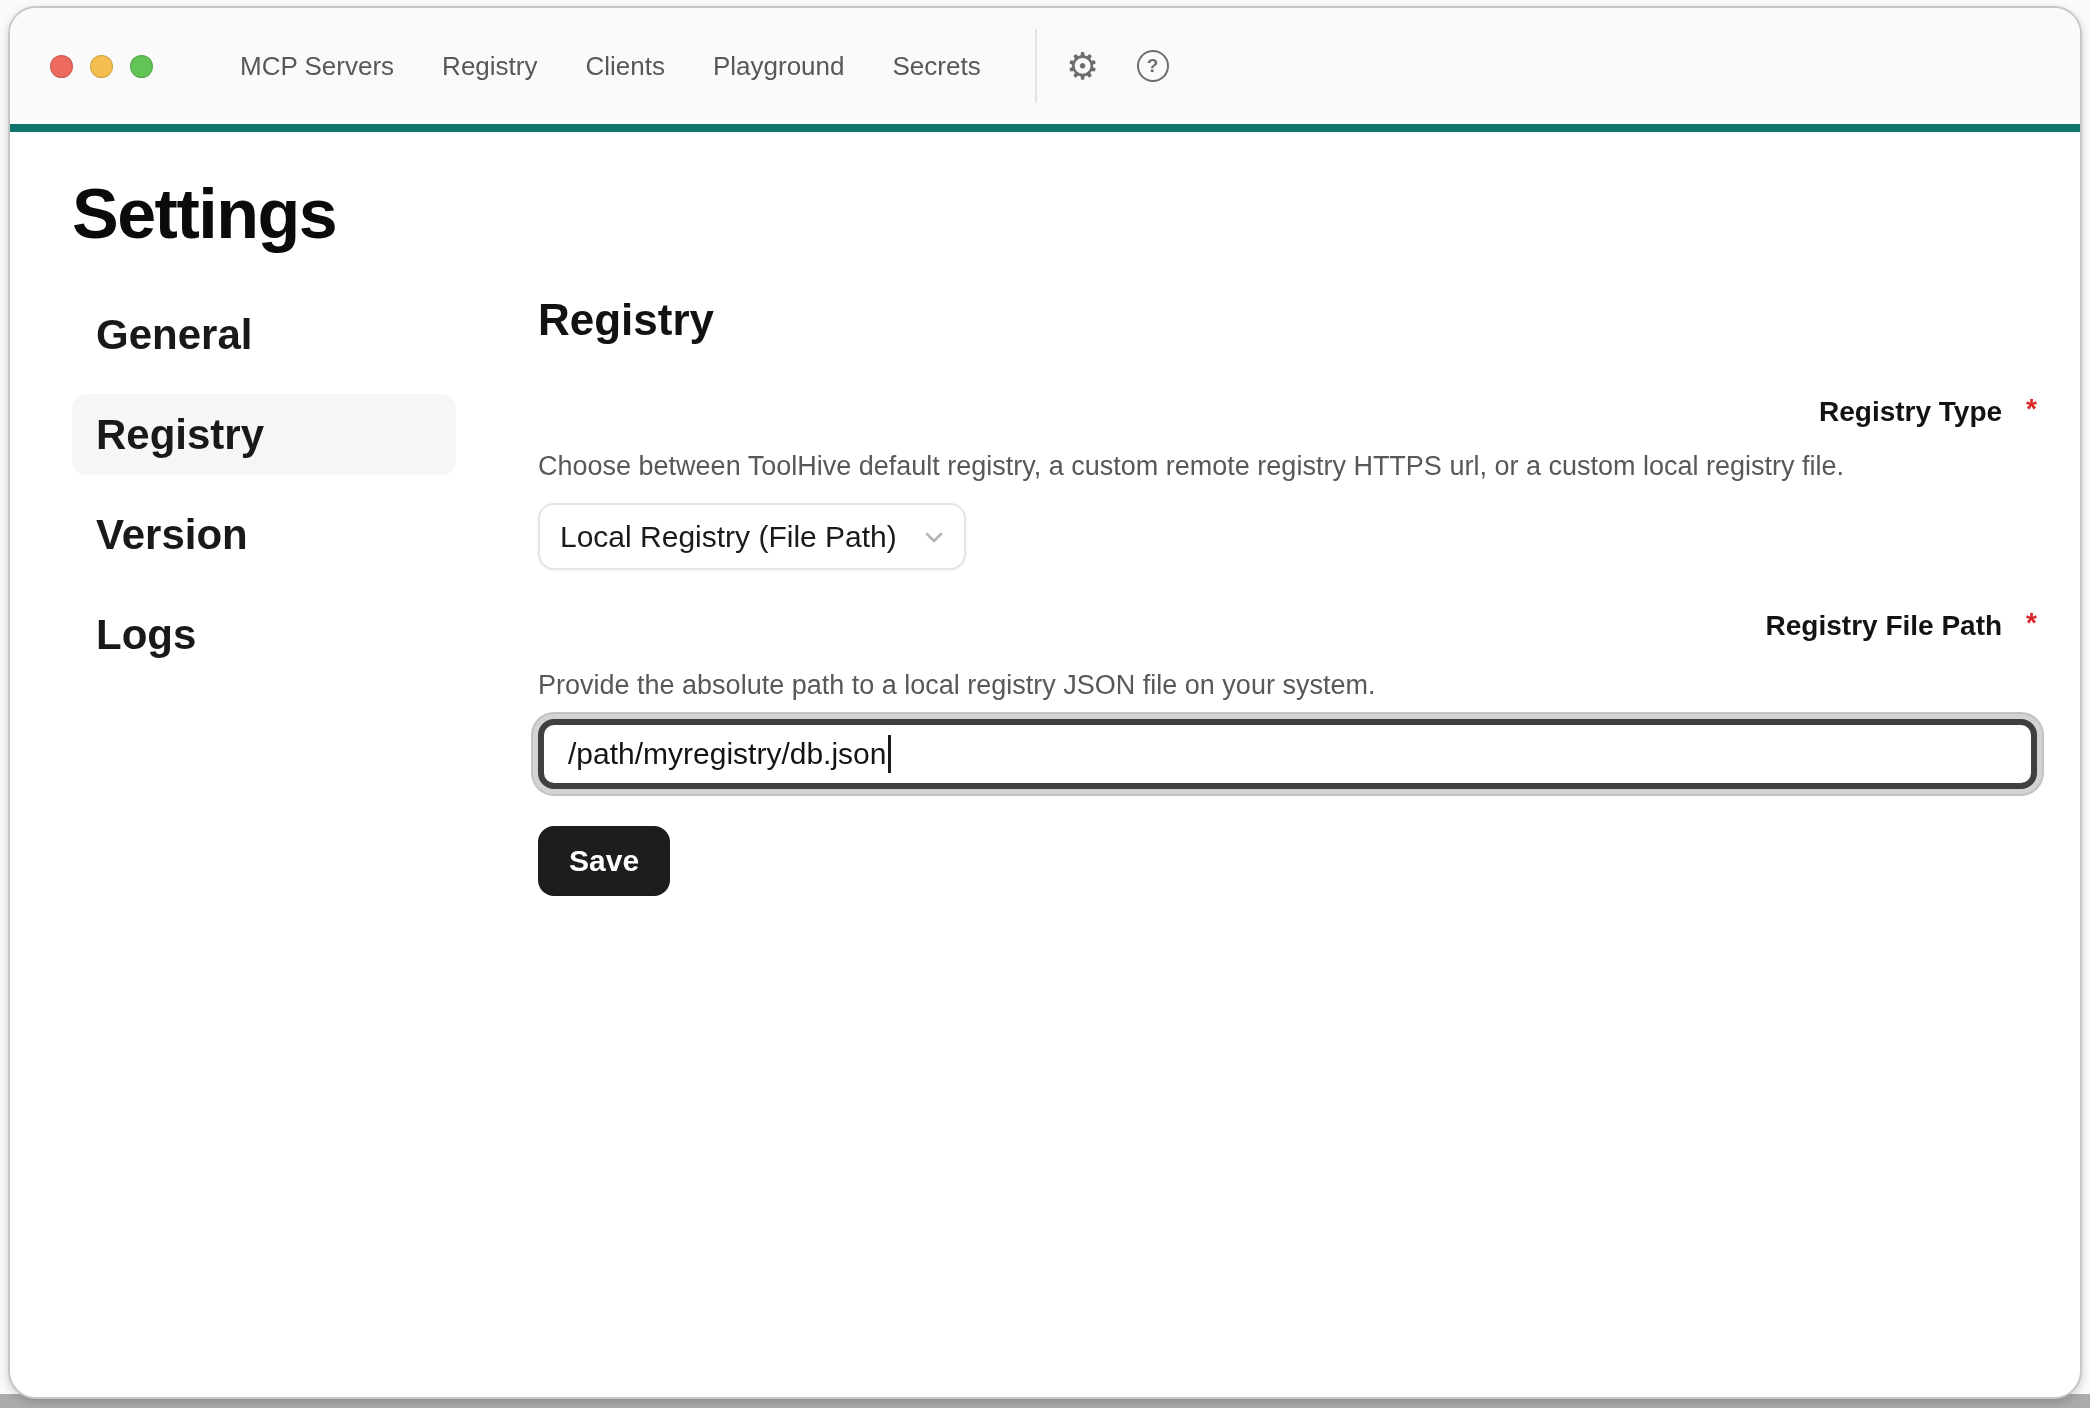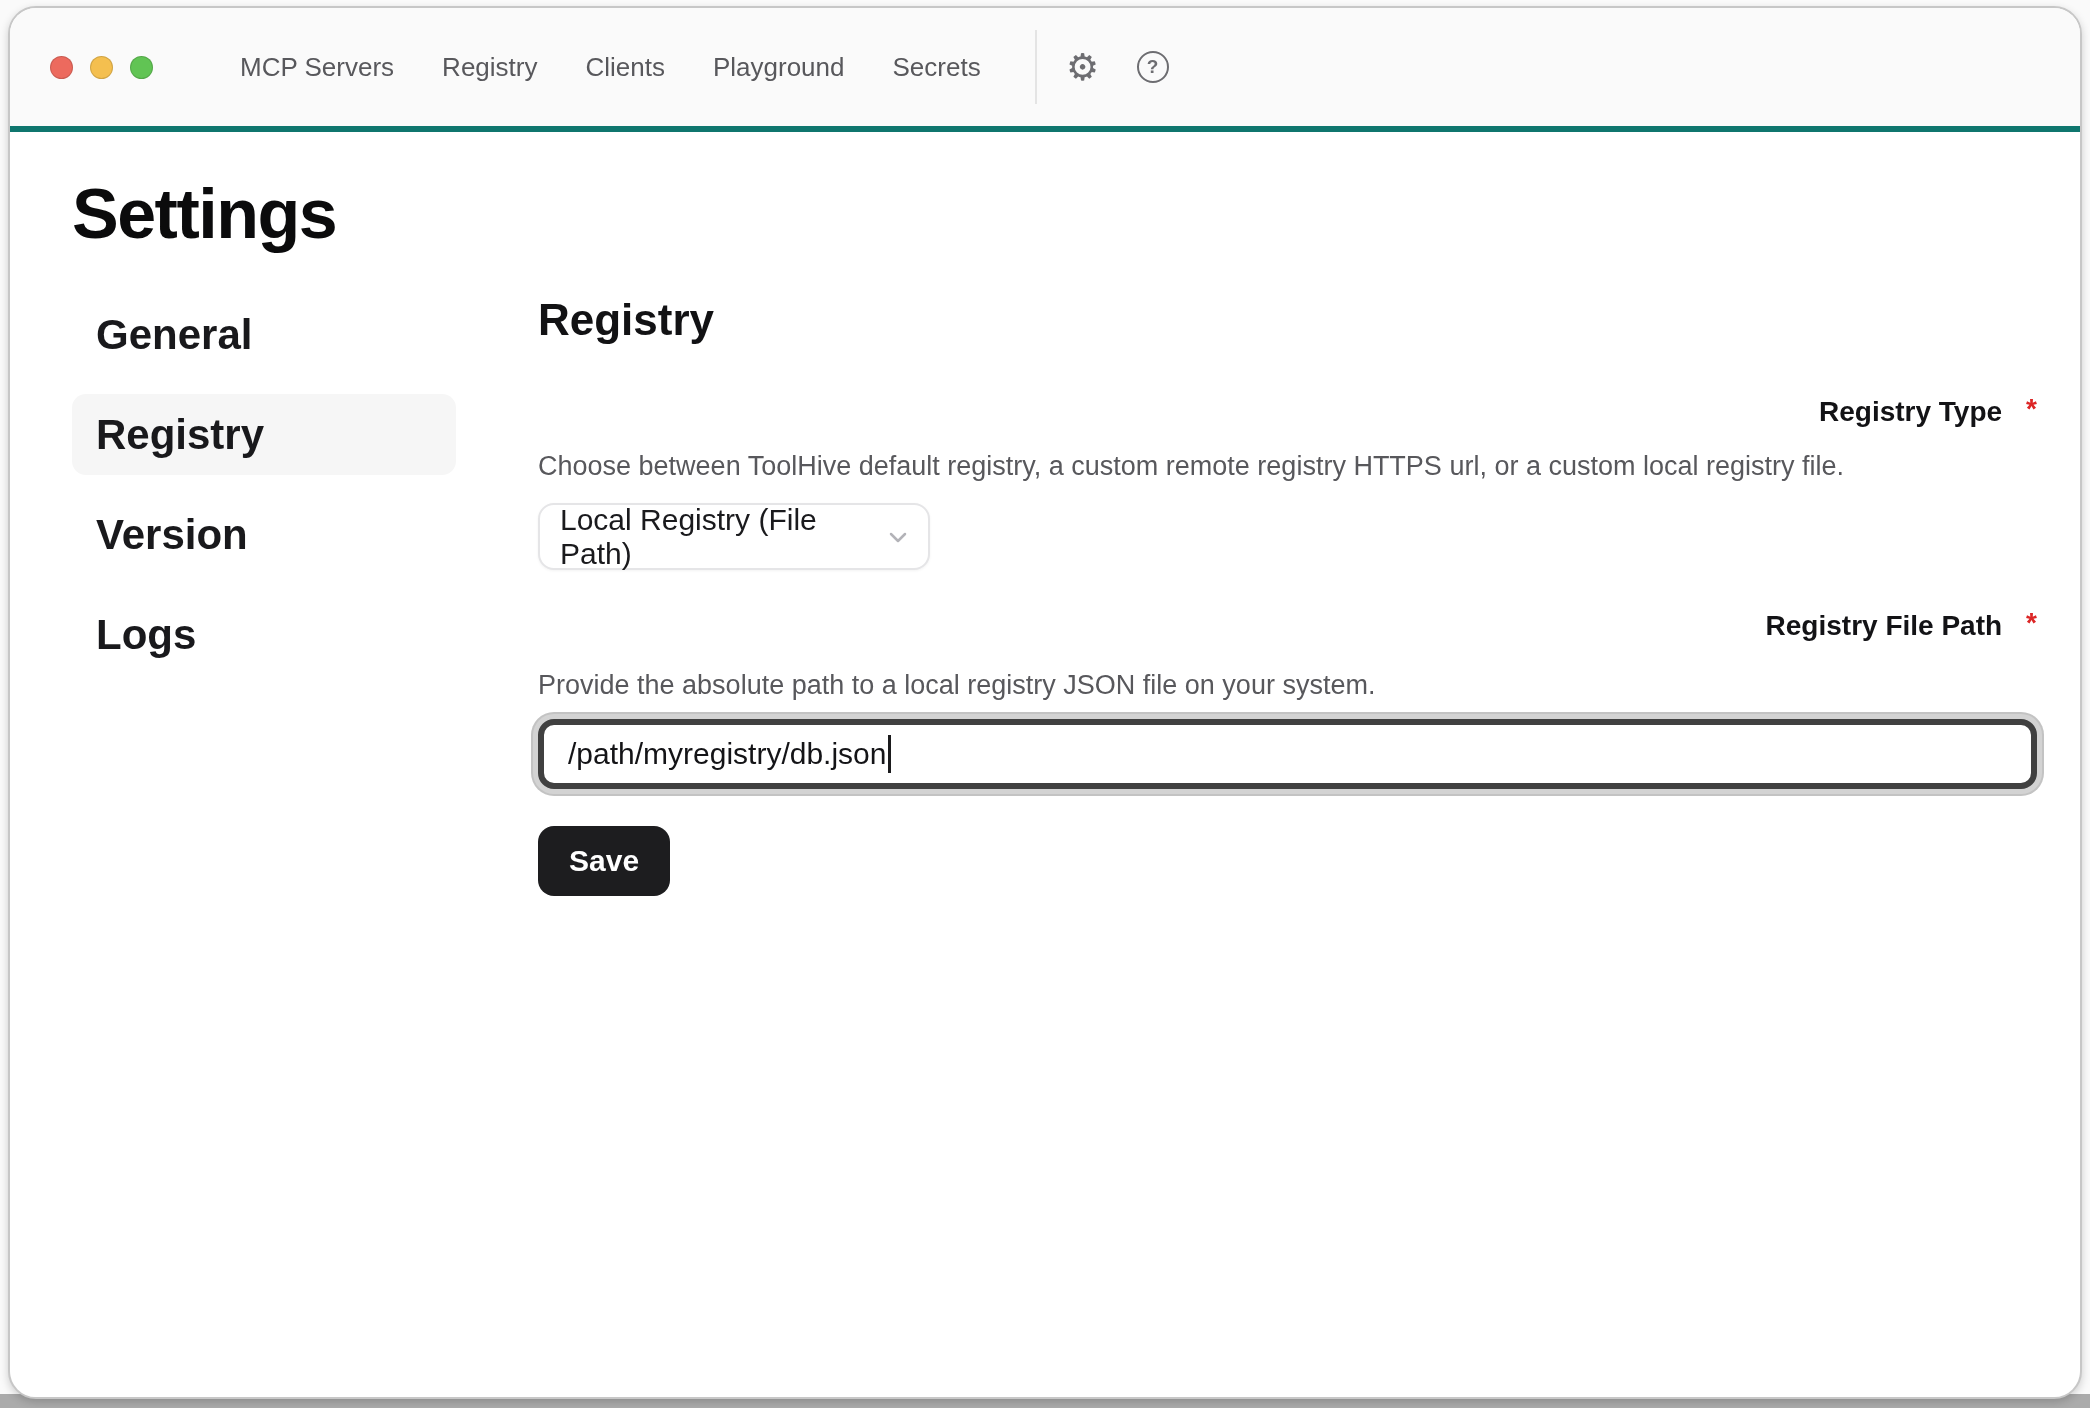--- a/index.html
+++ b/index.html
@@ -20,21 +20,21 @@
     border: 2px solid #c7c7c7;
     border-radius: 28px;
     box-shadow: 0 3px 9px rgba(0,0,0,0.18);
     display: flex; flex-direction: column;
     overflow: hidden;
   }
   
   .titlebar {
     height: 124px; flex: 0 0 auto;
     background: #fafafa;
-    border-bottom: 6px solid #0f766e;
+    border-bottom: 8px solid #0f766e;
     display: flex; align-items: center;
     padding-left: 40px;
   }
   .traffic { display: flex; gap: 17px; }
   .light {
     width: 23px; height: 23px; border-radius: 50%;
     border: 1px solid rgba(0,0,0,0.14);
   }
   .nav { display: flex; gap: 48px; margin-left: 87px; }
   .nav-item {
@@ -74,21 +74,21 @@
   .side-item.active { background: #f6f6f6; }
   .main { width: 1499px; padding-top: 2px; }
   .section-heading { font-size: 44px; font-weight: 700; color: #121214; margin: 0 0 51px; line-height: 1.1; }
   .field-label { display: flex; align-items: flex-start; font-size: 28px; font-weight: 600; color: #131316; line-height: 34px; justify-content: flex-end; }
   .req { color: #dc2626; margin-left: 24px; position: relative; top: -3px; font-weight: 700; }
   .field-desc { font-size: 27px; color: #58585c; line-height: 34px; white-space: nowrap; }
   .mb20 { margin-bottom: 20px; }
   .mb25 { margin-bottom: 25px; }
   .mb17 { margin-bottom: 17px; }
   .select-trigger {
-    width: 392px; height: 67px;
+    width: 428px; height: 67px;
     border: 2px solid #e5e5e7; border-radius: 16px;
     background: #fff;
     box-shadow: 0 1px 3px rgba(0,0,0,0.05);
     display: flex; align-items: center; justify-content: space-between;
     padding: 0 18px 0 20px;
     margin-bottom: 39px;
     cursor: default;
   }
   .select-value { font-size: 30px; color: #1a1a1d; }
   .chevron { flex: 0 0 auto; }

